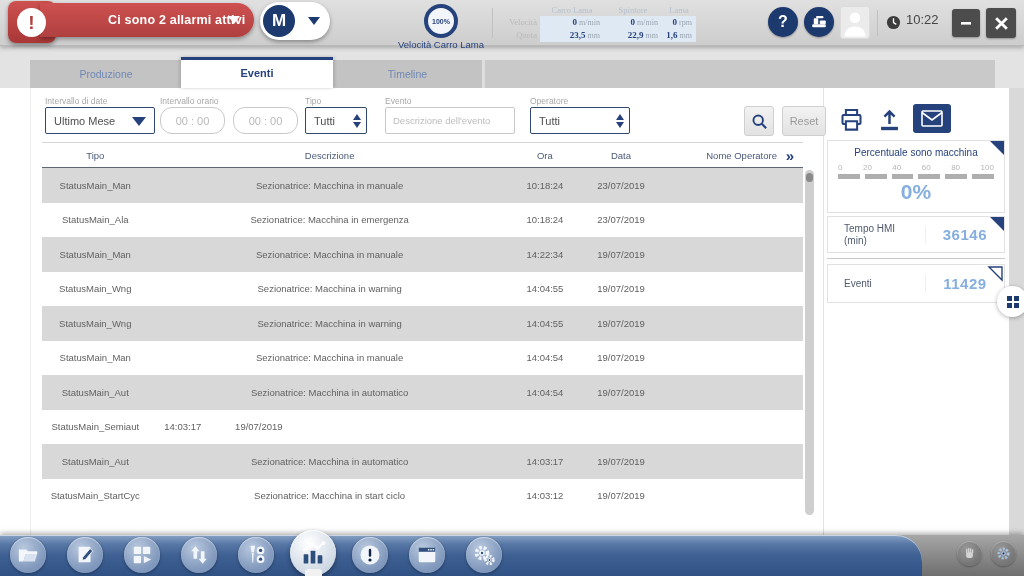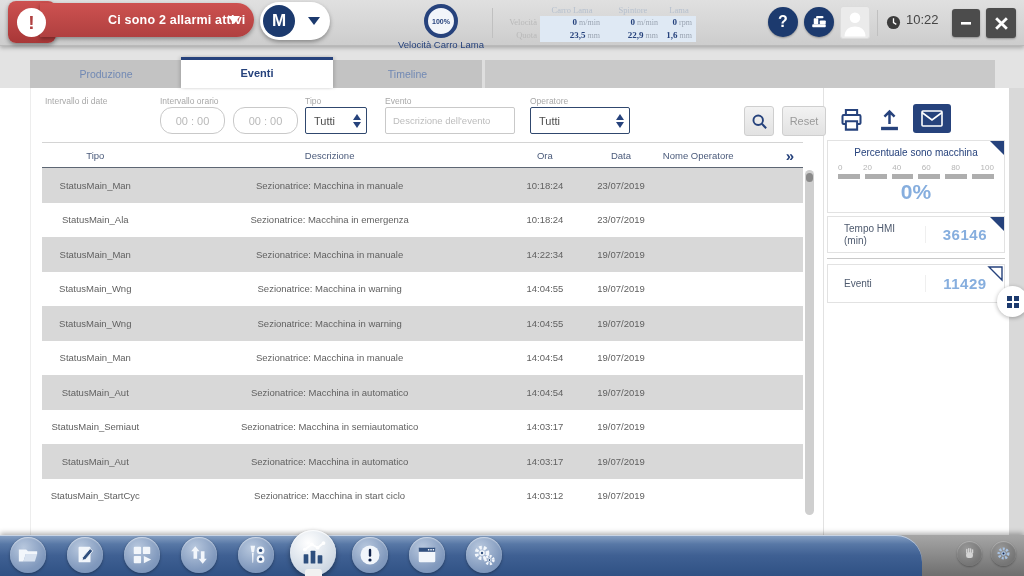--- a/index.html
+++ b/index.html
@@ -100,21 +100,21 @@
   
   .etable { left:42px; top:142px; width:761px; }
   .thead { display:flex; height:26px; align-items:center; border-top:1px solid #d4d4d4;
     border-bottom:1px solid #5d6673; font-size:9.5px; color:#4a5a7a; }
   .trow { display:flex; height:34.5px; align-items:center; font-size:9.5px; color:#616161; }
   .trow:nth-child(even) { background:#d8d8d8; }
   .c-tipo { width:14%; text-align:center; }
   .c-desc { flex:1; text-align:center; }
   .c-ora { width:9%; text-align:center; }
   .c-data { width:11%; text-align:center; }
-  .c-nome { width:15%; text-align:left; }
+  .c-nome { width:15%; text-align:right; }
   .c-more { width:26px; text-align:center; font-size:15px; font-weight:bold; color:#26427c; }
   .scroll-track { left:805px; top:170px; width:9px; height:345px; background:#cfcfcf; border-radius:5px; }
   .scroll-thumb { left:806px; top:173px; width:7px; height:9px; background:#8a8a8a; border-radius:4px; }
 
   
   .card { position:absolute; left:827px; width:178px; background:#fff; border:1px solid #e2e2e2; }
   .corner-tri { position:absolute; right:0; top:0; width:0; height:0;
     border-left:14px solid transparent; border-top:14px solid #26427c; }
   .card1 { top:140px; height:73px; }
   .card1-title { margin-top:6px; text-align:center; font-size:10px; color:#26427c; }
@@ -248,20 +248,24 @@
         </svg>
     </div>
   </div>
 
   <div class="abs tabstrip"></div>
   <div class="abs tab tab-prod">Produzione</div>
   <div class="abs tab tab-active">Eventi</div>
   <div class="abs tab tab-time">Timeline</div>
 
   <div class="flabel" style="left:45px;">Intervallo di date</div>
+  <div class="fctrl sel-navy" style="left:45px;width:110px;">
+    <span>Ultimo Mese</span>
+    <span class="caret sel-caret"></span>
+  </div>
 
   <div class="flabel" style="left:160px;">Intervallo orario</div>
   <div class="fctrl box-gray" style="left:160px;width:65px;">00 : 00</div>
   <div class="fctrl box-gray" style="left:233px;width:65px;">00 : 00</div>
 
   <div class="flabel" style="left:305px;">Tipo</div>
   <div class="fctrl sel-navy" style="left:305px;width:62px;">
     <span>Tutti</span>
     <span class="spinner">
         <span class="sp-up"></span>
@@ -373,21 +377,20 @@
     <div class="trow">
       <div class="c-tipo">StatusMain_Aut</div>
         <div class="c-desc">Sezionatrice: Macchina in automatico</div>
         <div class="c-ora">14:04:54</div>
         <div class="c-data">19/07/2019</div>
         <div class="c-nome"></div>
         <div class="c-more"></div>
     </div>
     <div class="trow">
       <div class="c-tipo">StatusMain_Semiaut</div>
-        <div class="c-desc">Sezionatrice: Macchina in semiautomatico</div>
         <div class="c-ora">14:03:17</div>
         <div class="c-data">19/07/2019</div>
         <div class="c-nome"></div>
         <div class="c-more"></div>
     </div>
     <div class="trow">
       <div class="c-tipo">StatusMain_Aut</div>
         <div class="c-desc">Sezionatrice: Macchina in automatico</div>
         <div class="c-ora">14:03:17</div>
         <div class="c-data">19/07/2019</div>

